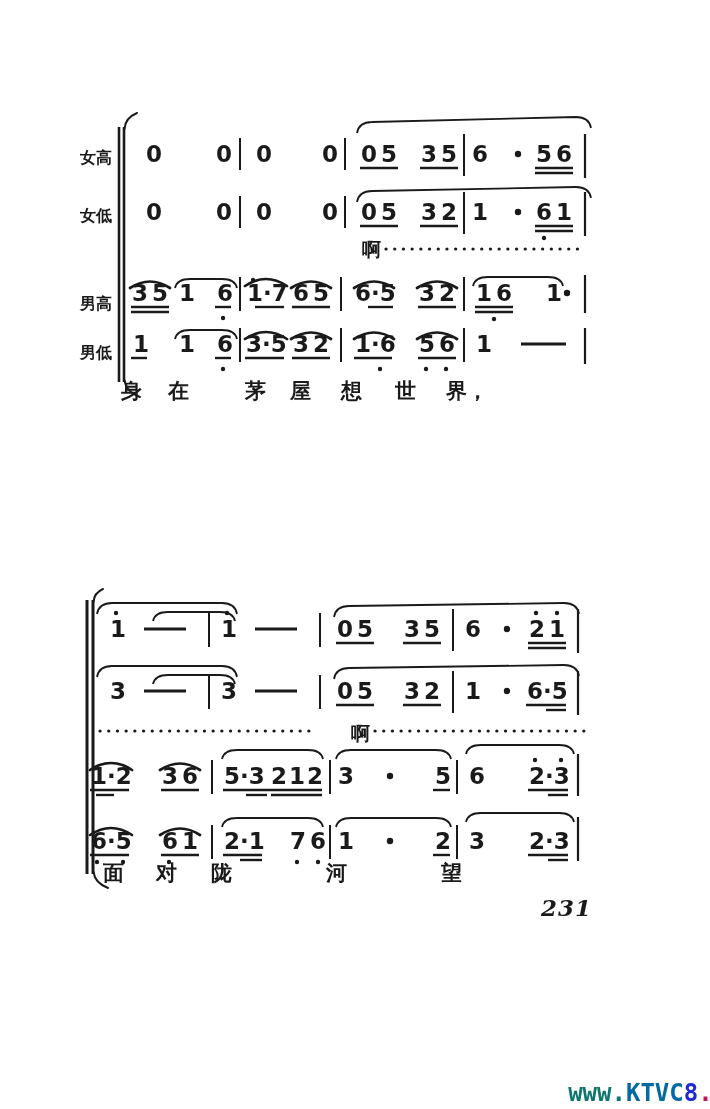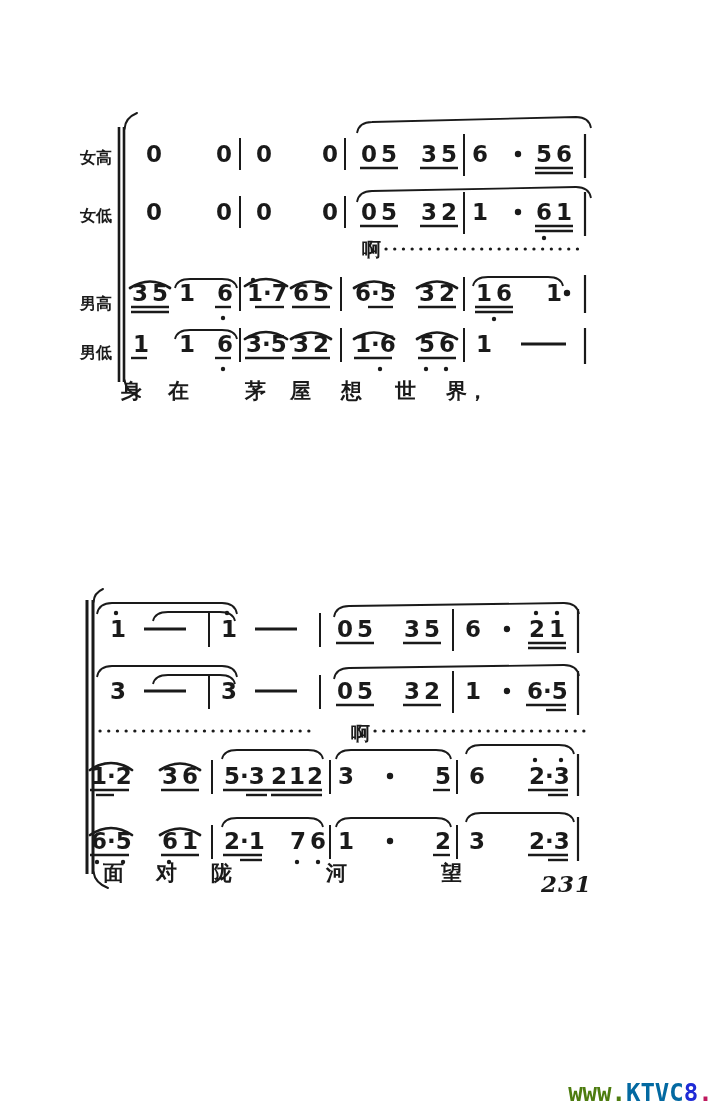--- a/index.html
+++ b/index.html
@@ -1,19 +1,19 @@
 <!DOCTYPE html>
 <html><head>
 <meta charset="utf-8">
 <style>
   html,body{margin:0;padding:0;background:#e8e8e8;}
   .page{position:relative;width:710px;height:1109px;background:#ffffff;overflow:hidden;
         font-family:"Liberation Sans",sans-serif;padding-left:48px;}
   .score-svg{position:absolute;left:0;top:0;width:710px;height:1109px;}
-  .pagenum{position:absolute;left:541px;top:870px;font-family:"DejaVu Serif",serif;
+  .pagenum{position:absolute;left:541px;top:894px;font-family:"DejaVu Serif",serif;
            font-style:italic;font-weight:bold;font-size:23px;color:#1a1a1a;letter-spacing:1px;}
   .watermark{position:absolute;right:2px;bottom:4px;font-family:"DejaVu Sans Mono",monospace;
              font-weight:bold;font-size:24px;letter-spacing:0px;line-height:1;}
 </style>
 </head>
 <body>
 
 <div class="page">
   <svg class="score-svg" viewBox="0 0 710 1109">
       <line x1="119" y1="127" x2="119" y2="382" stroke="#1a1a1a" stroke-width="2.6"></line>
@@ -241,14 +241,14 @@
       <line x1="548" y1="860" x2="568" y2="860" stroke="#1a1a1a" stroke-width="2.4"></line>
       <path d="M 466,822 Q 468,813 481,813 L 559,813 Q 572,813 574,822" stroke="#1a1a1a" fill="none" stroke-width="1.8"></path>
       <line x1="578" y1="817" x2="578" y2="861" stroke="#1a1a1a" stroke-width="2.2"></line>
       <text x="103" y="880" fill="#1a1a1a" font-size="21" font-weight="bold" letter-spacing="0" font-family="&quot;Liberation Sans&quot;, sans-serif">面</text>
       <text x="156" y="880" fill="#1a1a1a" font-size="21" font-weight="bold" letter-spacing="0" font-family="&quot;Liberation Sans&quot;, sans-serif">对</text>
       <text x="211" y="880" fill="#1a1a1a" font-size="21" font-weight="bold" letter-spacing="0" font-family="&quot;Liberation Sans&quot;, sans-serif">陇</text>
       <text x="326" y="880" fill="#1a1a1a" font-size="21" font-weight="bold" letter-spacing="0" font-family="&quot;Liberation Sans&quot;, sans-serif">河</text>
       <text x="441" y="880" fill="#1a1a1a" font-size="21" font-weight="bold" letter-spacing="0" font-family="&quot;Liberation Sans&quot;, sans-serif">望</text>
     </svg>
   <div class="pagenum">231</div>
-  <div class="watermark"><span style="color: #4d7c0f;">www.</span><span style="color: #0369a1;">KTVC</span><span style="color: rgb(31, 43, 214);">8</span><span style="color: #be185d;">.com</span></div>
+  <div class="watermark"><span style="color: #0f766e;">www.</span><span style="color: #0369a1;">KTVC</span><span style="color: rgb(31, 43, 214);">8</span><span style="color: #be185d;">.com</span></div>
 </div>
 
 </body></html>

